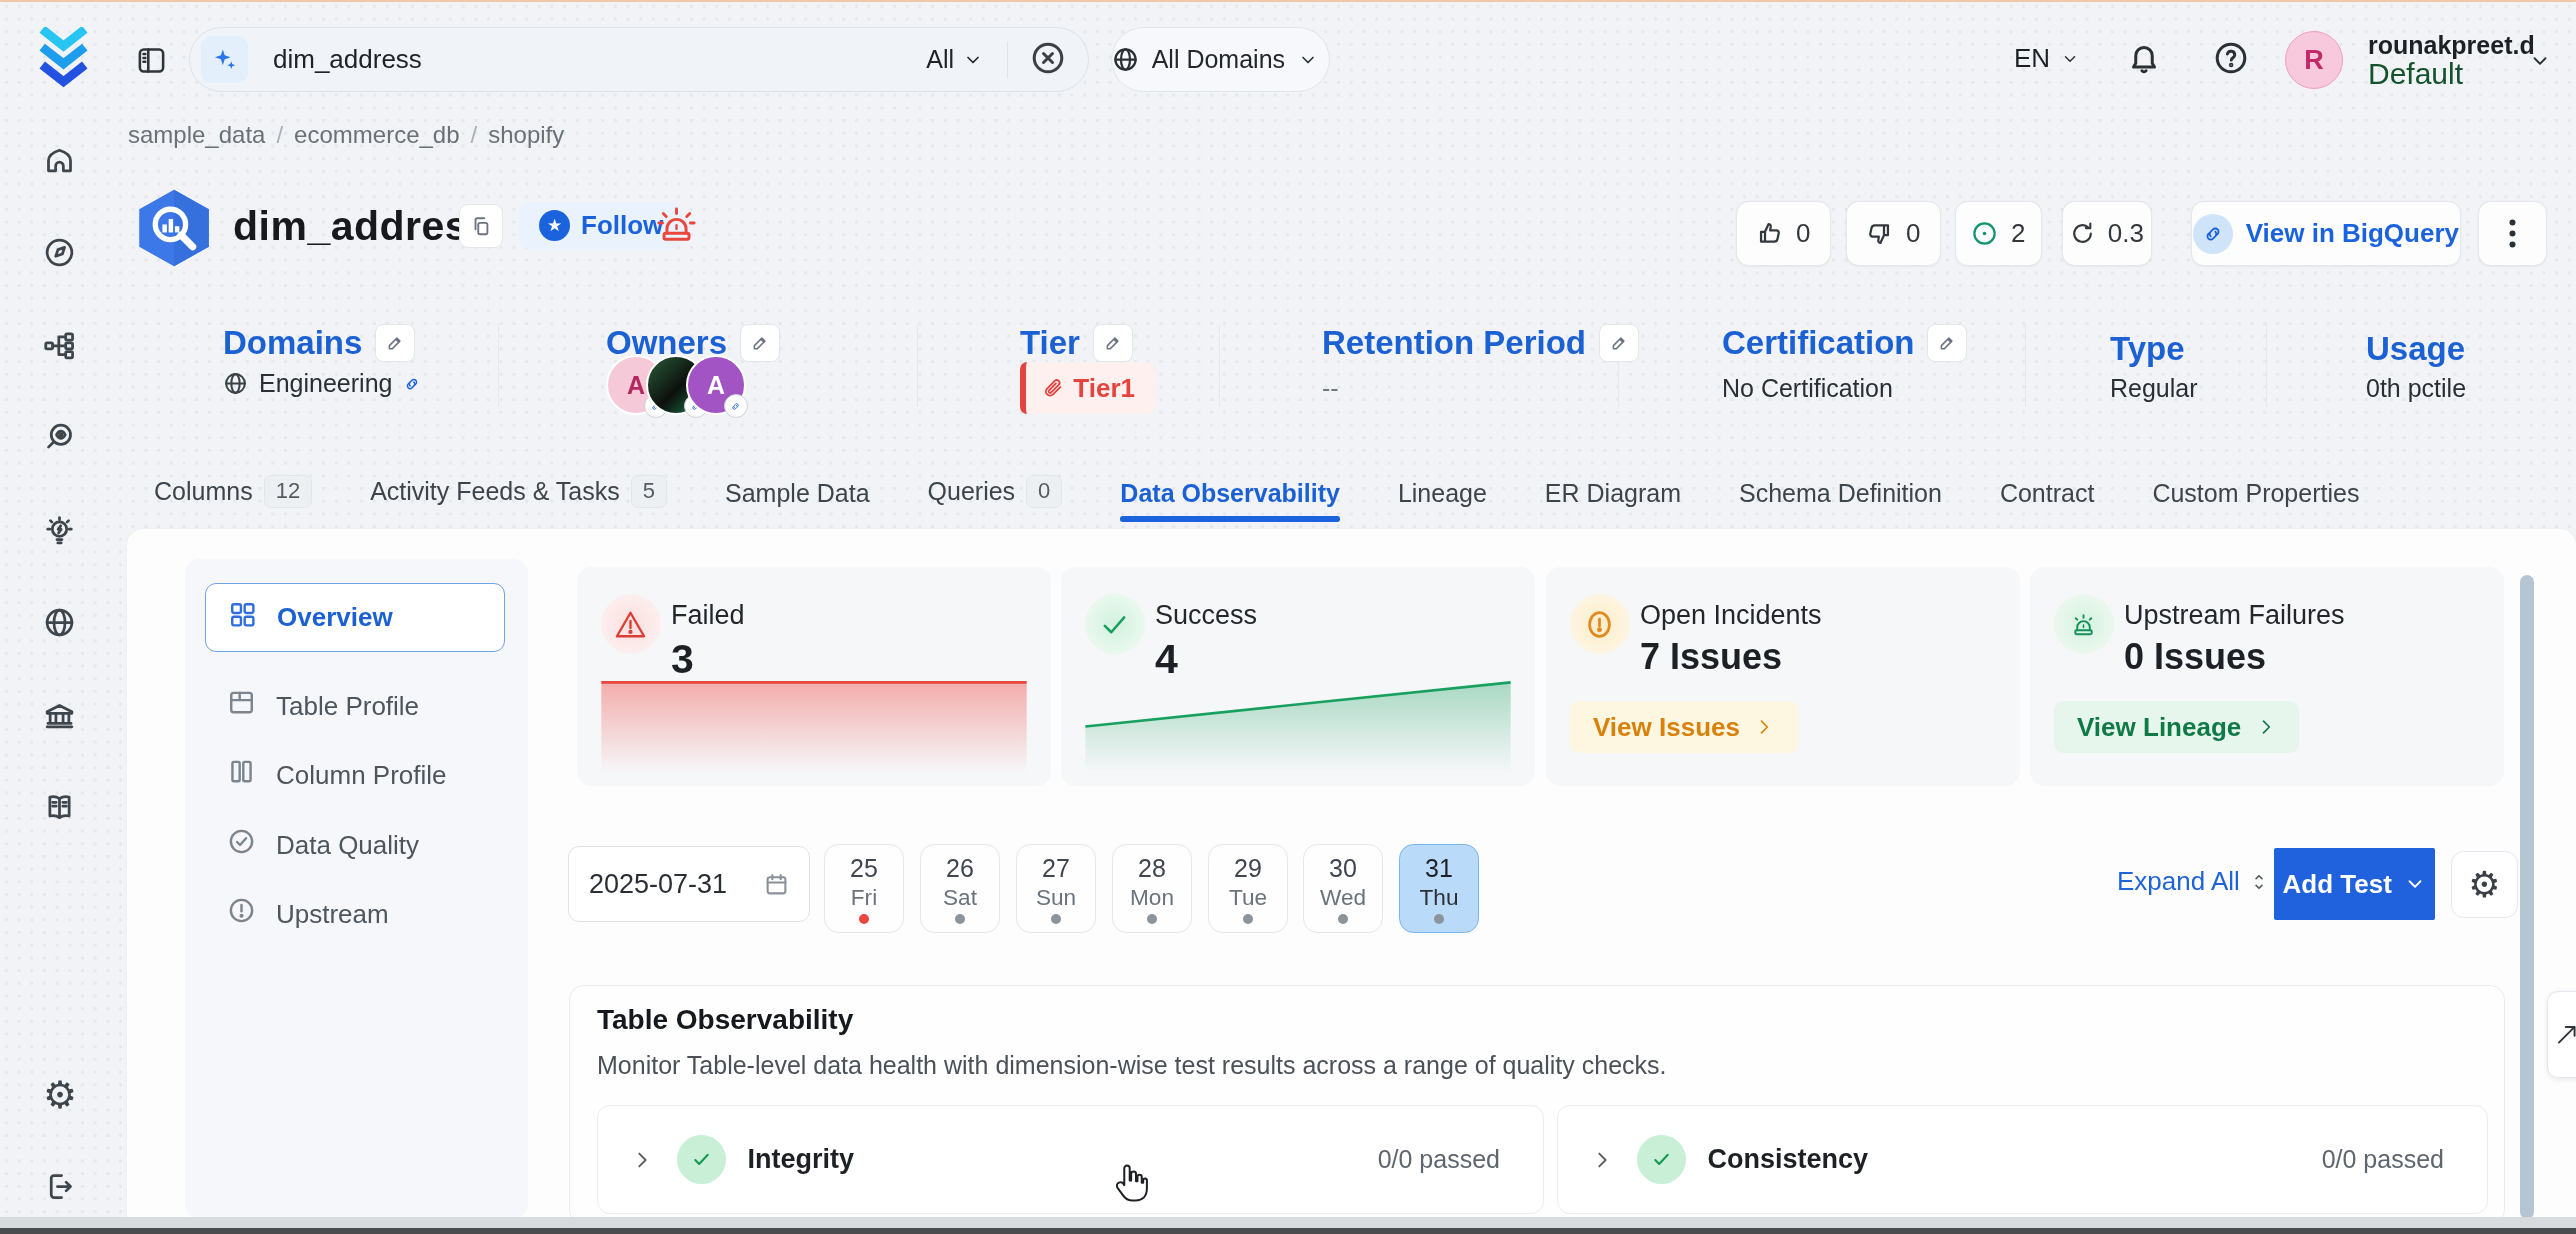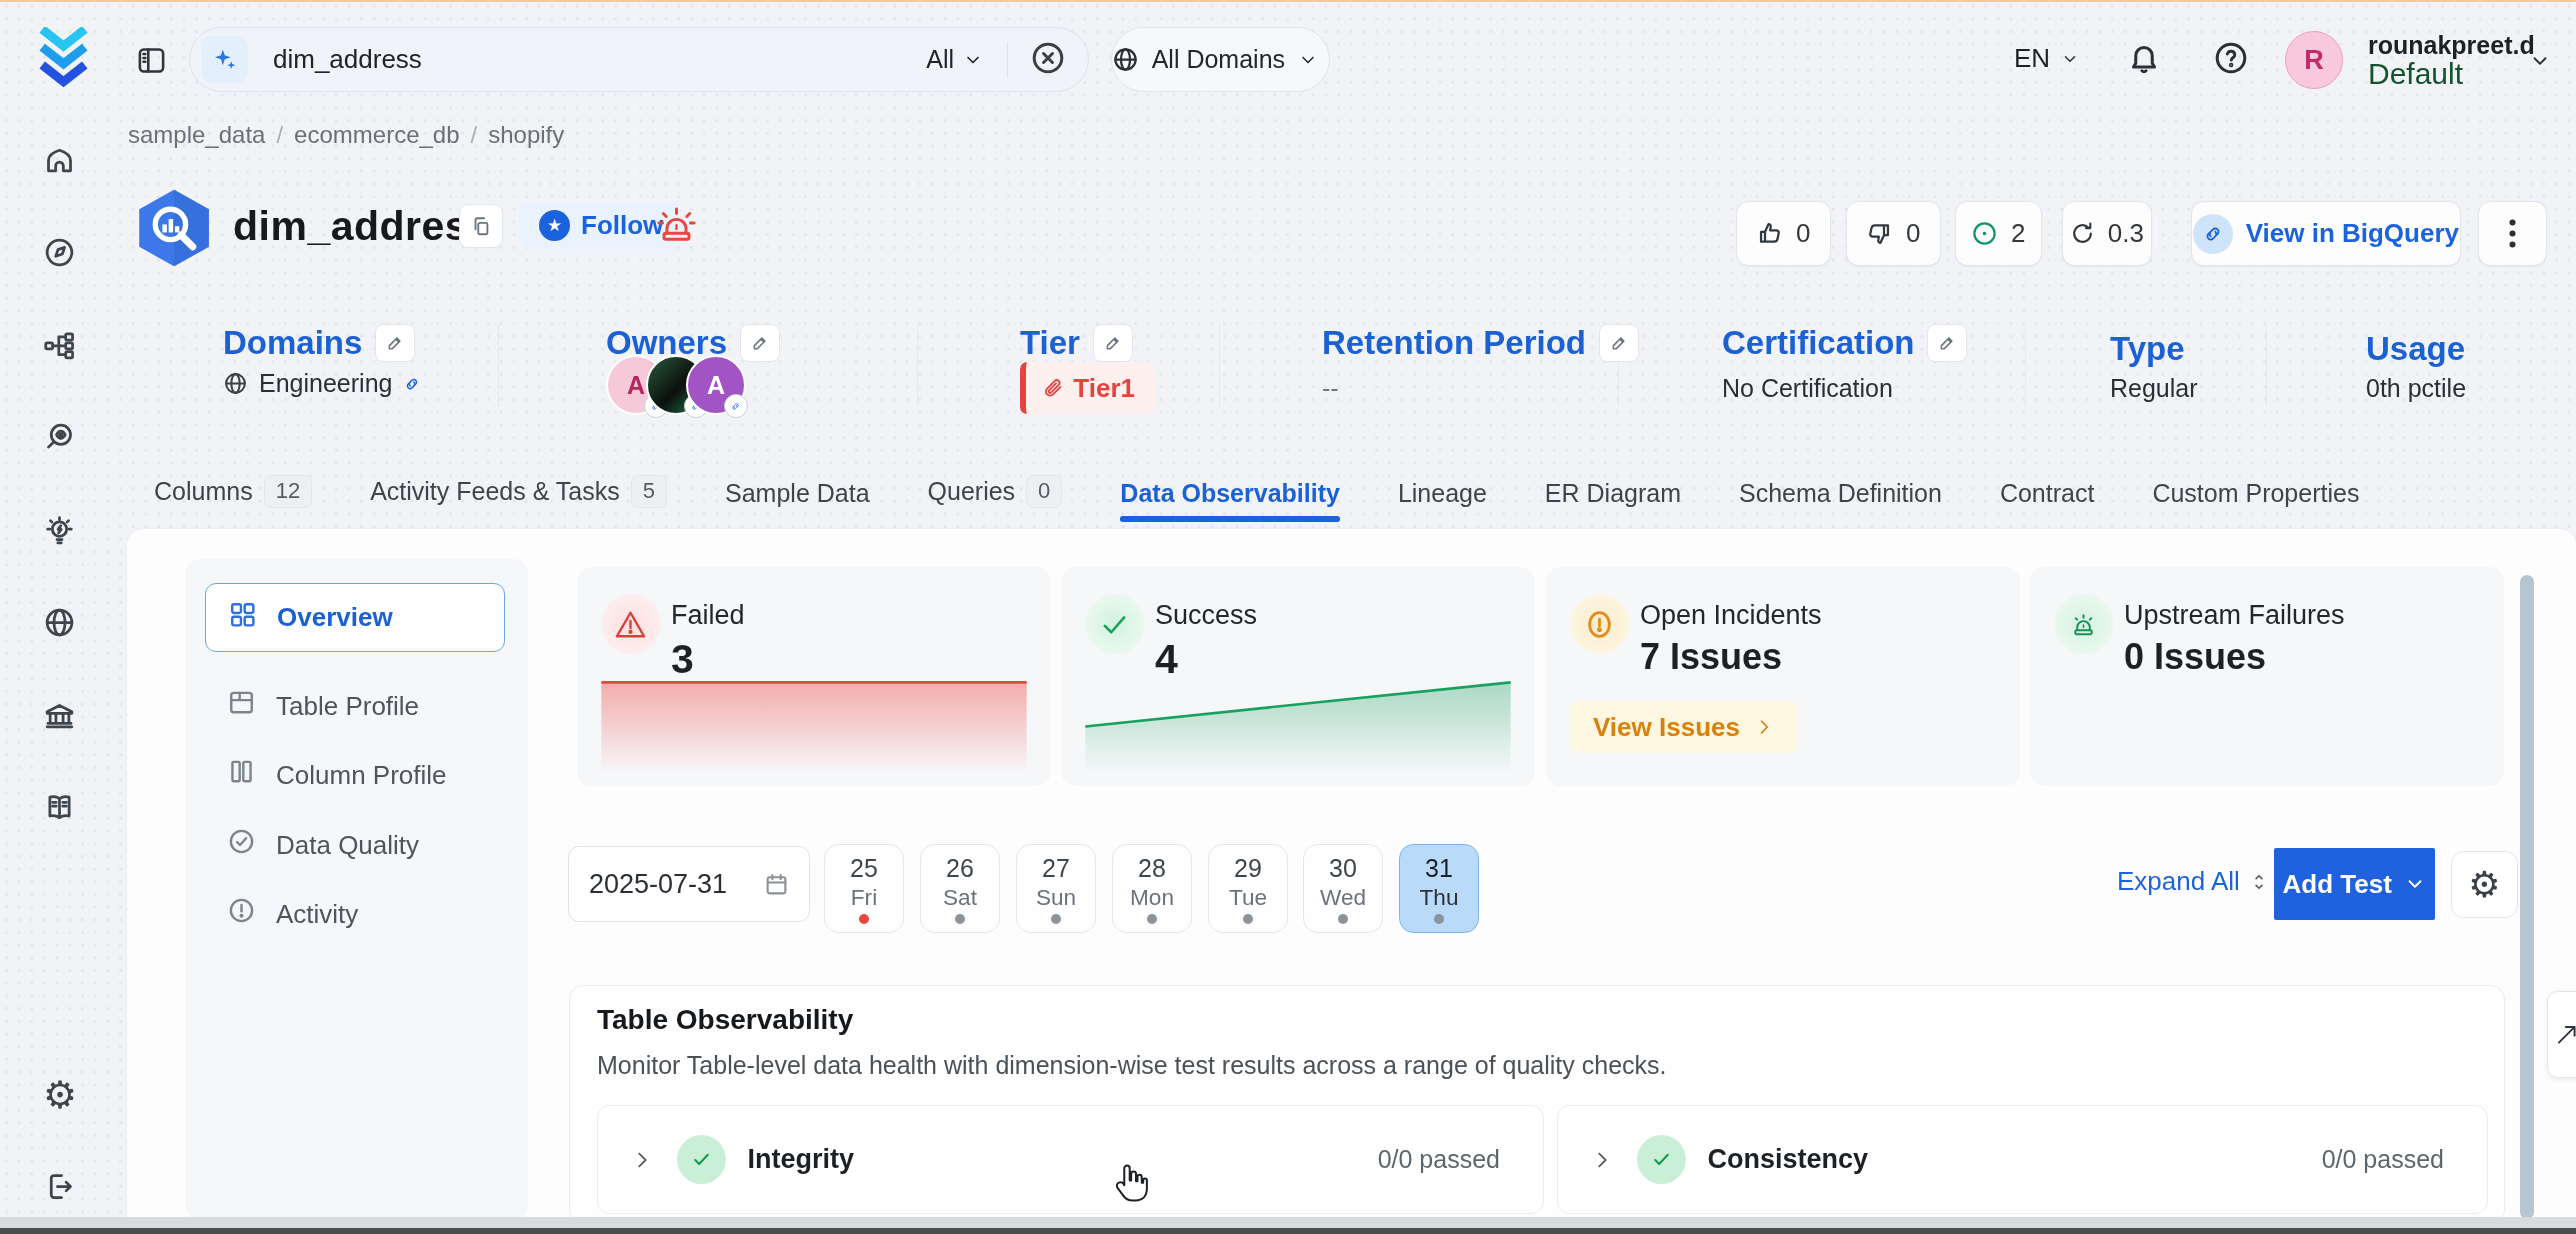--- a/index.html
+++ b/index.html
@@ -502,21 +502,21 @@
           <path d="M8.3 12.4l2.5 2.5 5-5.6"></path>
         </svg></span>
     <span>Data Quality</span>
   </div>
   <div class="nav-item abs" style="left:42px;top:328px;height:54px">
     <span class="nico"><svg class="i" width="29" height="29" viewBox="0 0 24 24">
           <circle cx="12" cy="12" r="8.8"></circle>
           <path d="M12 7.5v5.2"></path>
           <circle cx="12" cy="16.3" r="0.7" fill="currentColor"></circle>
         </svg></span>
-    <span>Activity</span>
+    <span>Upstream</span>
   </div>
 </div>
 
 <div class="stat-card" style="left:577px">
   <div class="sc-icon" style="background:radial-gradient(circle,#fbdede 0%,#fdecec 60%,rgba(253,236,236,0) 100%)">
     <svg class="i" width="33" height="33" viewBox="0 0 28 26" style="color:#d93f35" stroke-width="2">
         <path d="M14 3 25.5 23H2.5z"></path>
         <path d="M14 10v6"></path>
         <circle cx="14" cy="19.3" r="0.8" fill="currentColor"></circle>
       </svg>
@@ -581,20 +581,26 @@
   <div class="sc-icon" style="background:radial-gradient(circle,#d4f1de 0%,#e7f7ec 60%,rgba(231,247,236,0) 100%)">
     <svg class="i" width="31" height="31" viewBox="0 0 32 32" style="color:#139257" stroke-width="2">
         <path d="M9.5 22v-3a6.5 6.5 0 0 1 13 0v3"></path>
         <rect x="7.5" y="22" width="17" height="4" rx="1.2"></rect>
         <path d="M16 9V6.5 M9.5 11 8 9.5 M22.5 11l1.5-1.5"></path>
         <path d="M16 16.5v2.5" stroke-width="1.6"></path>
       </svg>
   </div>
   <div class="sc-title">Upstream Failures</div>
   <div class="sc-value" style="font-size:36px">0 Issues</div>
+  <div class="sc-action act-lineage">
+    <span>View Lineage</span>
+    <svg class="i" width="20" height="20" viewBox="0 0 24 24" stroke-width="3">
+        <path d="M9 5l7 7-7 7"></path>
+      </svg>
+  </div>
 </div>
 
 <div class="abs date-input">
   <span>2025-07-31</span>
   <svg class="i" width="25" height="25" viewBox="0 0 24 24" style="color:#8a9199" stroke-width="1.8">
       <rect x="3.5" y="5" width="17" height="15.5" rx="2"></rect>
       <path d="M3.5 10h17 M8 3v4 M16 3v4"></path>
     </svg>
 </div>
 

